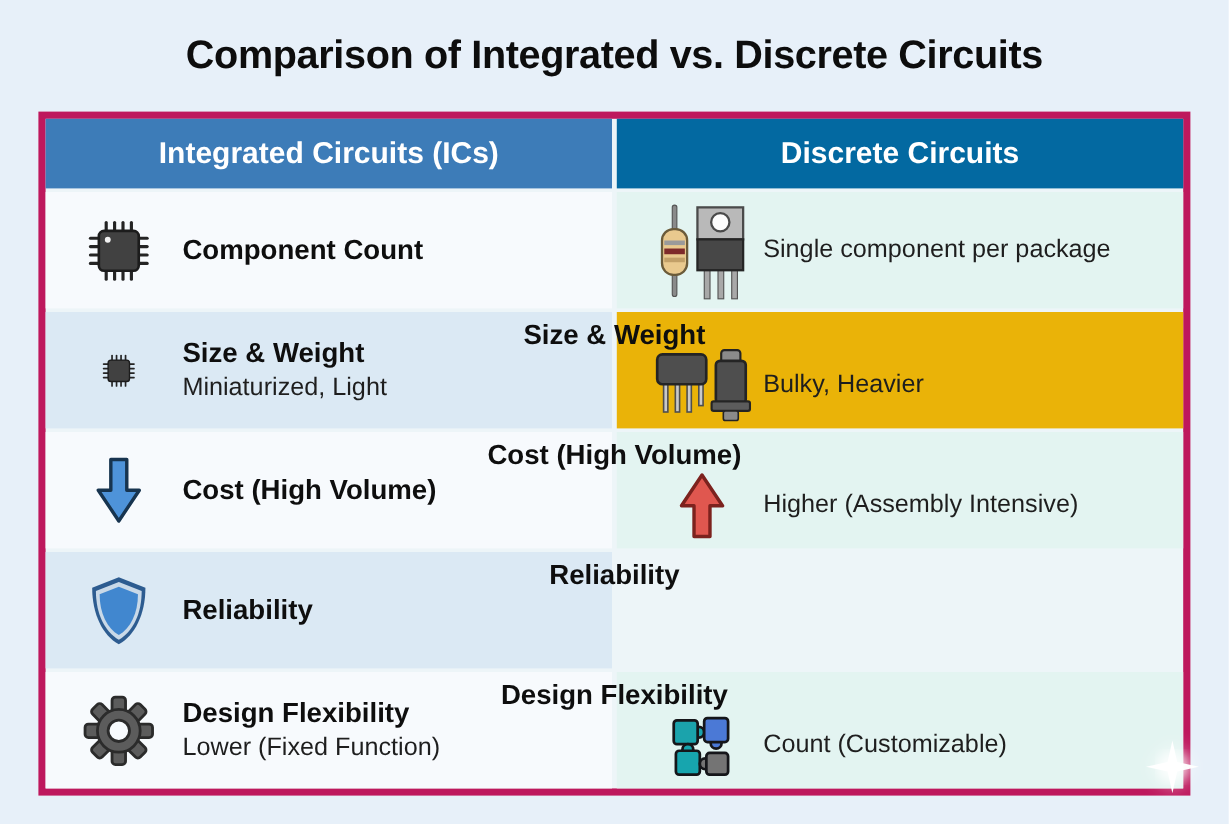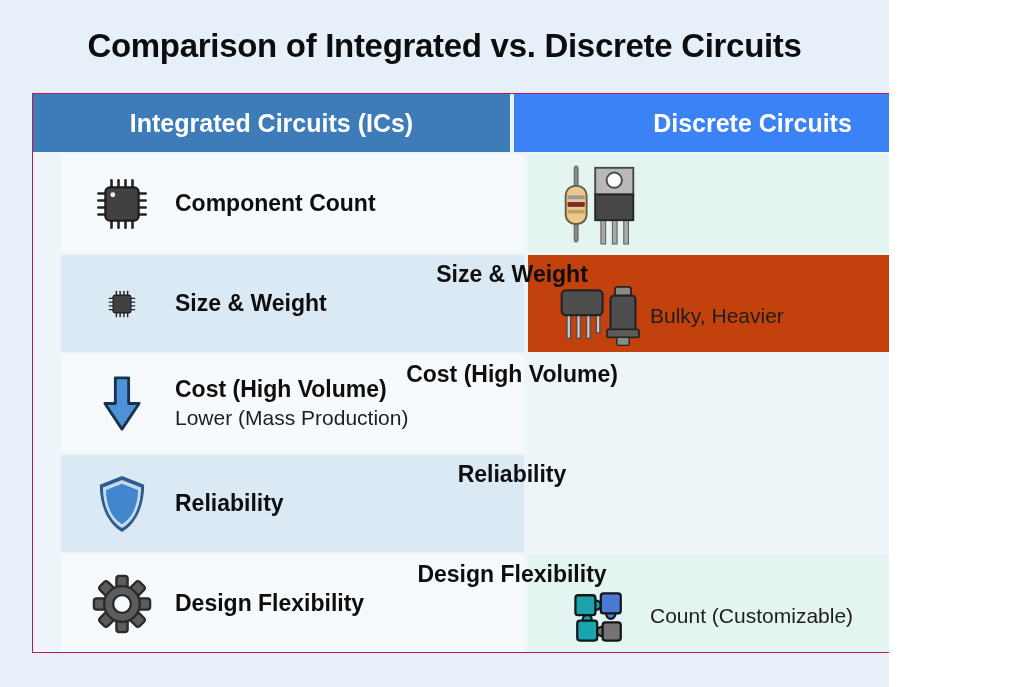--- a/index.html
+++ b/index.html
@@ -1,32 +1,32 @@
 <!DOCTYPE html>
 <html><head>
 <meta charset="utf-8">
 <style>
   html,body{margin:0;padding:0;}
-  .page{position:relative;width:889px;height:687px;background:#e7f0f9;overflow:hidden;
+  .page{position:relative;width:1024px;height:687px;background:#e7f0f9;overflow:hidden;
         font-family:"Liberation Sans",sans-serif;color:#111;}
   .page-title{position:absolute;top:27px;left:0;width:100%;text-align:center;
         font-size:33px;font-weight:700;color:#0d0d0d;letter-spacing:-0.3px;}
   .table{position:absolute;left:32px;top:93px;width:960px;display:flex;flex-direction:column;
-        gap:3px;background:#edf5f8;border:1px solid #be185d;box-sizing:border-box;}
+        gap:3px;background:#edf5f8;border:6px solid #be185d;box-sizing:border-box;}
   .thead{display:grid;grid-template-columns:1fr 1fr;column-gap:4px;height:58px;}
   .th{display:flex;align-items:center;justify-content:center;color:#fff;
       font-size:25px;font-weight:700;}
   .th-ic{background:#3d7cb8;}
-  .th-dc{background:#3b82f6;}
-  .row{display:grid;grid-template-columns:1fr 1fr;column-gap:4px;height:97px;position:relative;padding-left:28px;}
+  .th-dc{background:#0369a1;}
+  .row{display:grid;grid-template-columns:1fr 1fr;column-gap:4px;height:97px;position:relative;}
   .cell{display:flex;align-items:center;box-sizing:border-box;}
   .cell.ic{padding-left:28px;background:#f7fafd;}
   .cell.dc{padding-left:30px;background:#e3f4f1;}
   .row.alt .cell.ic{background:#dbe9f4;}
-  .row.alt .cell.dc{background:#c2410c;}
+  .row.alt .cell.dc{background:#eab308;}
   .row.labeled .cell.dc{padding-top:26px;}
   .iconbox{width:66px;display:flex;justify-content:center;align-items:center;
            flex-shrink:0;margin-right:20px;}
   .cell.dc .iconbox{width:82px;margin-right:10px;}
   .cat{font-size:23px;font-weight:700;color:#0e0e0e;line-height:1.25;}
   .desc{font-size:21px;color:#1e1e1e;line-height:1.35;}
   .center-label{position:absolute;top:6px;left:50%;transform:translateX(-50%);
       font-size:23px;font-weight:700;color:#0e0e0e;white-space:nowrap;z-index:5;}
   .sparkle{position:absolute;left:950px;top:612px;width:54px;height:54px;
       filter:drop-shadow(0 0 8px rgba(255,255,255,0.95));}
@@ -85,20 +85,21 @@
             <rect x="9" y="42" width="18" height="5" fill="#7e2a2a"></rect>
             <rect x="9" y="50" width="18" height="4" fill="#c2a068"></rect>
             <rect x="44" y="60" width="5" height="26" fill="#a8a8a8" stroke="#555" stroke-width="1"></rect>
             <rect x="56" y="60" width="5" height="26" fill="#a8a8a8" stroke="#555" stroke-width="1"></rect>
             <rect x="68" y="60" width="5" height="26" fill="#a8a8a8" stroke="#555" stroke-width="1"></rect>
             <rect x="38" y="6" width="40" height="28" fill="#b9b9b9" stroke="#4a4a4a" stroke-width="2"></rect>
             <circle cx="58" cy="19" r="8" fill="#fdfdfd" stroke="#4a4a4a" stroke-width="2"></circle>
             <rect x="38" y="34" width="40" height="27" fill="#474747" stroke="#252525" stroke-width="2"></rect>
           </svg>
         </span>
+        <div class="desc">Single component per package</div>
       </div>
     </div>
 
     <div class="row alt labeled">
       <div class="center-label">Size &amp; Weight</div>
       <div class="cell ic">
         <span class="iconbox">
           <svg viewBox="0 0 64 64" width="30" height="30">
             <g stroke="#242424" stroke-width="3" stroke-linecap="round">
               <line x1="20" y1="5" x2="20" y2="13"></line>
@@ -116,20 +117,21 @@
               <line x1="51" y1="20" x2="59" y2="20"></line>
                 <line x1="51" y1="28" x2="59" y2="28"></line>
                 <line x1="51" y1="36" x2="59" y2="36"></line>
                 <line x1="51" y1="44" x2="59" y2="44"></line>
             </g>
             <rect x="13" y="13" width="38" height="38" rx="5" fill="#414141" stroke="#1c1c1c" stroke-width="2.5"></rect>
           </svg>
         </span>
         <div>
           <div class="cat">Size &amp; Weight</div>
+          <div class="desc">Miniaturized, Light</div>
         </div>
       </div>
       <div class="cell dc">
         <span class="iconbox">
           <svg viewBox="0 0 92 72" width="84" height="64">
             <rect x="10" y="32" width="4" height="28" fill="#c9c9c9" stroke="#4e4e4e" stroke-width="1.5"></rect>
             <rect x="21" y="32" width="4" height="28" fill="#c9c9c9" stroke="#4e4e4e" stroke-width="1.5"></rect>
             <rect x="32" y="32" width="4" height="28" fill="#c9c9c9" stroke="#4e4e4e" stroke-width="1.5"></rect>
             <rect x="43" y="32" width="4" height="22" fill="#c9c9c9" stroke="#4e4e4e" stroke-width="1.5"></rect>
             <rect x="4" y="6" width="46" height="28" rx="5" fill="#4e4e4e" stroke="#242424" stroke-width="2.5"></rect>
@@ -146,22 +148,29 @@
     <div class="row labeled">
       <div class="center-label">Cost (High Volume)</div>
       <div class="cell ic">
         <span class="iconbox">
           <svg viewBox="0 0 44 60" width="42" height="57">
             <polygon points="15,3 29,3 29,30 40,30 22,57 4,30 15,30" fill="#4e93d9" stroke="#17344f" stroke-width="3" stroke-linejoin="round"></polygon>
           </svg>
         </span>
         <div>
           <div class="cat">Cost (High Volume)</div>
-          <div class="desc">Lower (Mass Production)</div>
-        </div>
+        </div>
+      </div>
+      <div class="cell dc">
+        <span class="iconbox">
+          <svg viewBox="0 0 44 60" width="42" height="57">
+            <polygon points="22,3 40,30 29,30 29,57 15,57 15,30 4,30" fill="#e0574f" stroke="#7c221e" stroke-width="3" stroke-linejoin="round"></polygon>
+          </svg>
+        </span>
+        <div class="desc">Higher (Assembly Intensive)</div>
       </div>
     </div>
 
     <div class="row alt labeled">
       <div class="center-label">Reliability</div>
       <div class="cell ic">
         <span class="iconbox">
           <svg viewBox="0 0 56 64" width="54" height="62">
             <path d="M28 3 L51 12 C51 35 42 53 28 61 C14 53 5 35 5 12 Z" fill="#2d5c90"></path>
             <path d="M28 3 L51 12 C51 35 42 53 28 61 C14 53 5 35 5 12 Z" fill="#c9d9e8" transform="translate(28 32) scale(0.86) translate(-28 -32)"></path>
@@ -188,20 +197,21 @@
               <rect x="26" y="48" width="12" height="14" rx="3" transform="rotate(45 32 32)"></rect>
               <rect x="2" y="26" width="14" height="12" rx="3" transform="rotate(45 32 32)"></rect>
               <rect x="48" y="26" width="14" height="12" rx="3" transform="rotate(45 32 32)"></rect>
               <circle cx="32" cy="32" r="19"></circle>
             </g>
             <circle cx="32" cy="32" r="9.5" fill="#f7fafd" stroke="#2b2b2b" stroke-width="2.5"></circle>
           </svg>
         </span>
         <div>
           <div class="cat">Design Flexibility</div>
+          <div class="desc">Lower (Fixed Function)</div>
         </div>
       </div>
       <div class="cell dc">
         <span class="iconbox">
           <svg viewBox="0 0 64 64" width="58" height="60">
             <circle cx="29" cy="19" r="5" fill="#1ba3ac" stroke="#15161a" stroke-width="2.5"></circle>
             <rect x="6" y="8" width="22" height="22" rx="3" fill="#1ba3ac" stroke="#15161a" stroke-width="2.5"></rect>
             <circle cx="45" cy="29" r="5" fill="#4b79d6" stroke="#15161a" stroke-width="2.5"></circle>
             <rect x="34" y="6" width="22" height="22" rx="3" fill="#4b79d6" stroke="#15161a" stroke-width="2.5"></rect>
             <circle cx="19" cy="35" r="5" fill="#17a5ae" stroke="#15161a" stroke-width="2.5"></circle>

